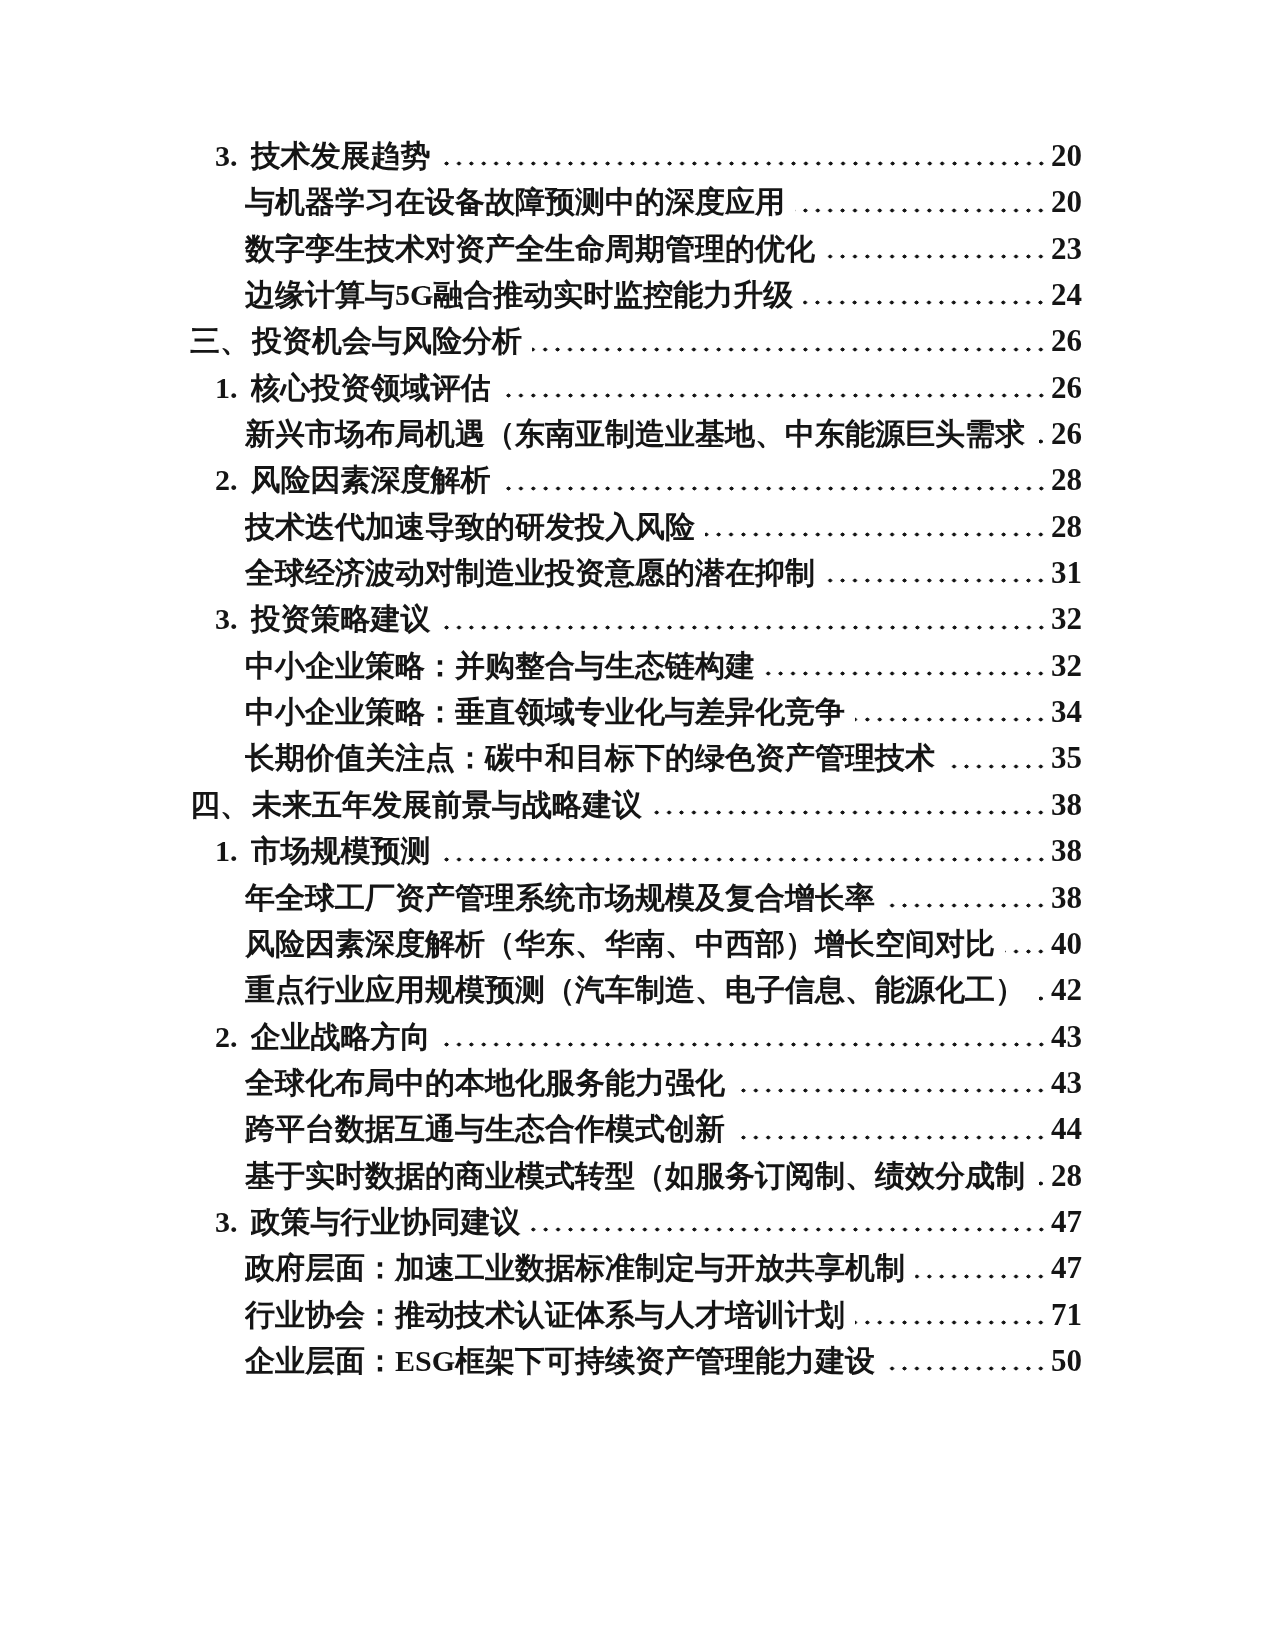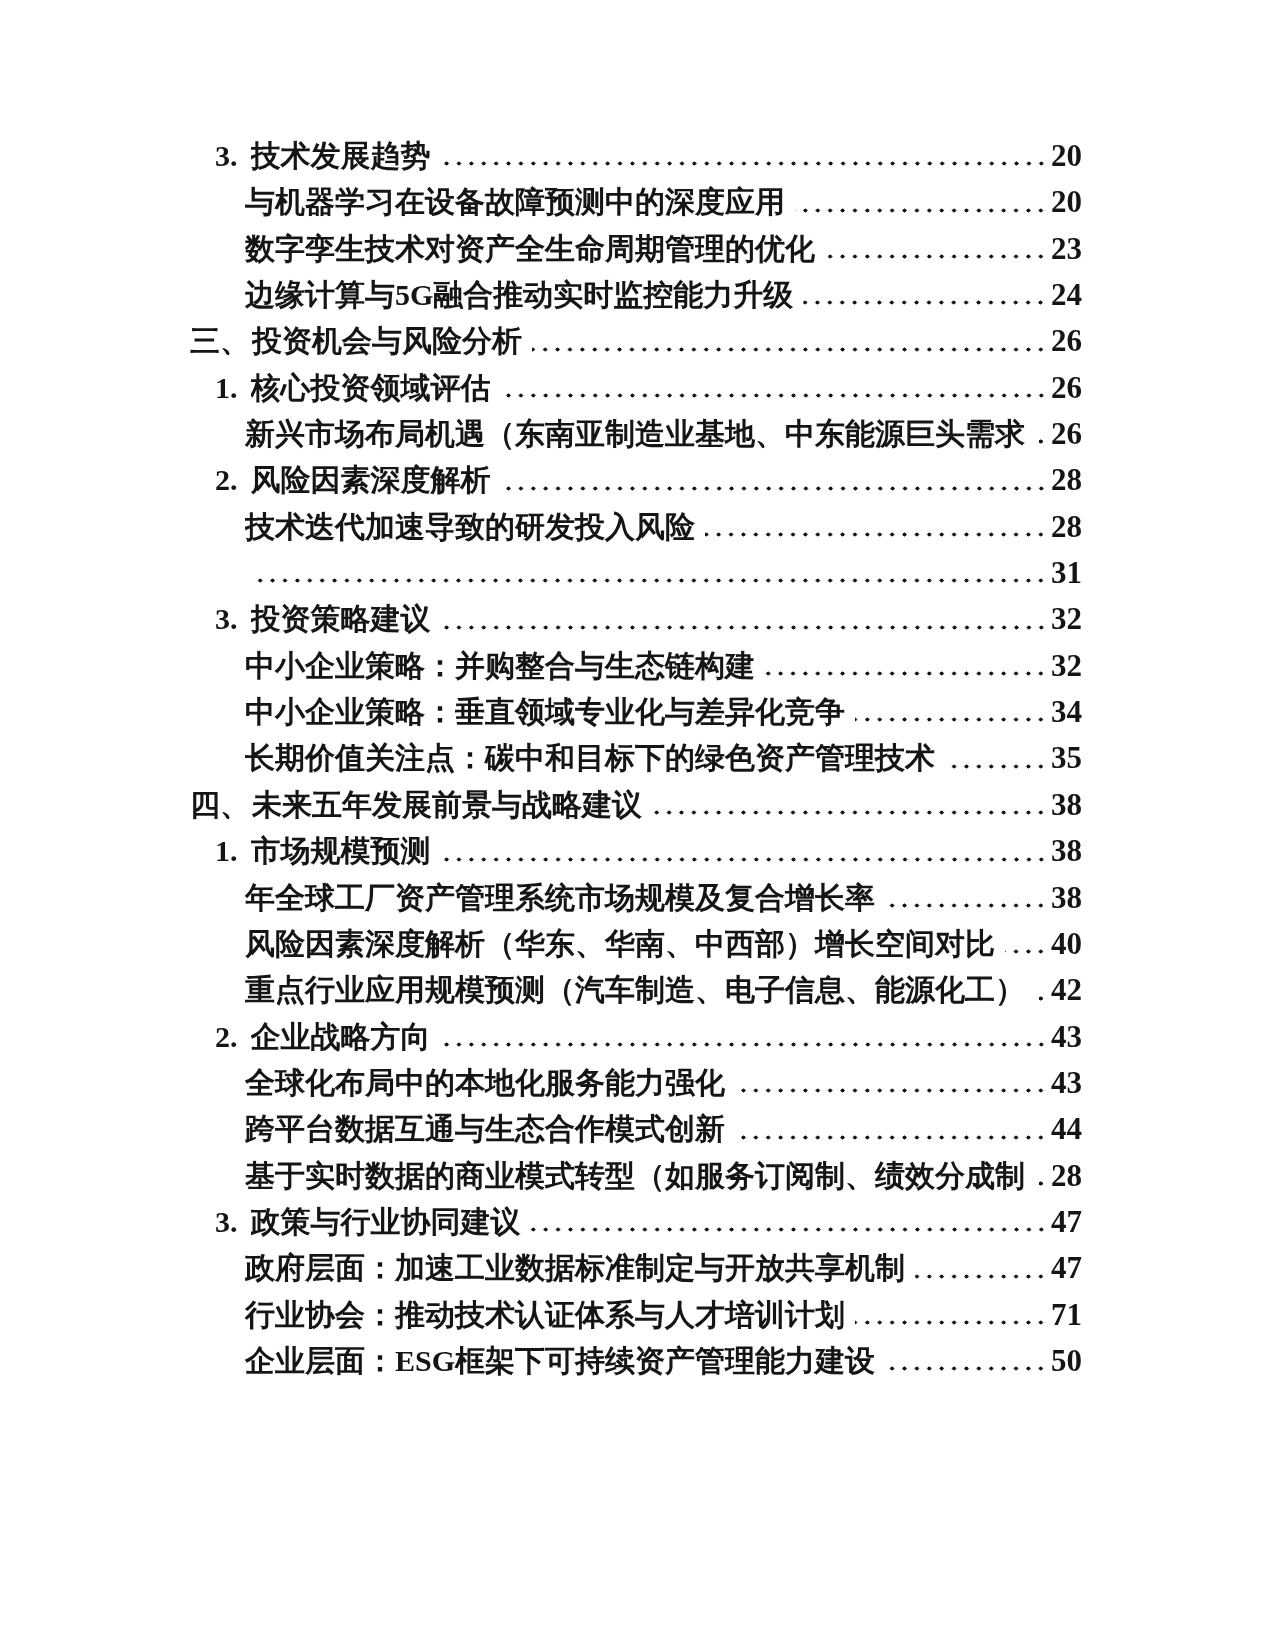--- a/index.html
+++ b/index.html
@@ -117,20 +117,21 @@
     <span class="page-num">28</span>
   </div>
       <div class="toc-row level-3">
 
     <span class="title">技术迭代加速导致的研发投入风险</span>
     <span class="leader"></span>
     <span class="page-num">28</span>
   </div>
       <div class="toc-row level-3">
 
+    <span class="title">全球经济波动对制造业投资意愿的潜在抑制</span>
     <span class="leader"></span>
     <span class="page-num">31</span>
   </div>
       <div class="toc-row level-2">
     <span class="num">3.</span>
     <span class="title">投资策略建议</span>
     <span class="leader"></span>
     <span class="page-num">32</span>
   </div>
       <div class="toc-row level-3">

